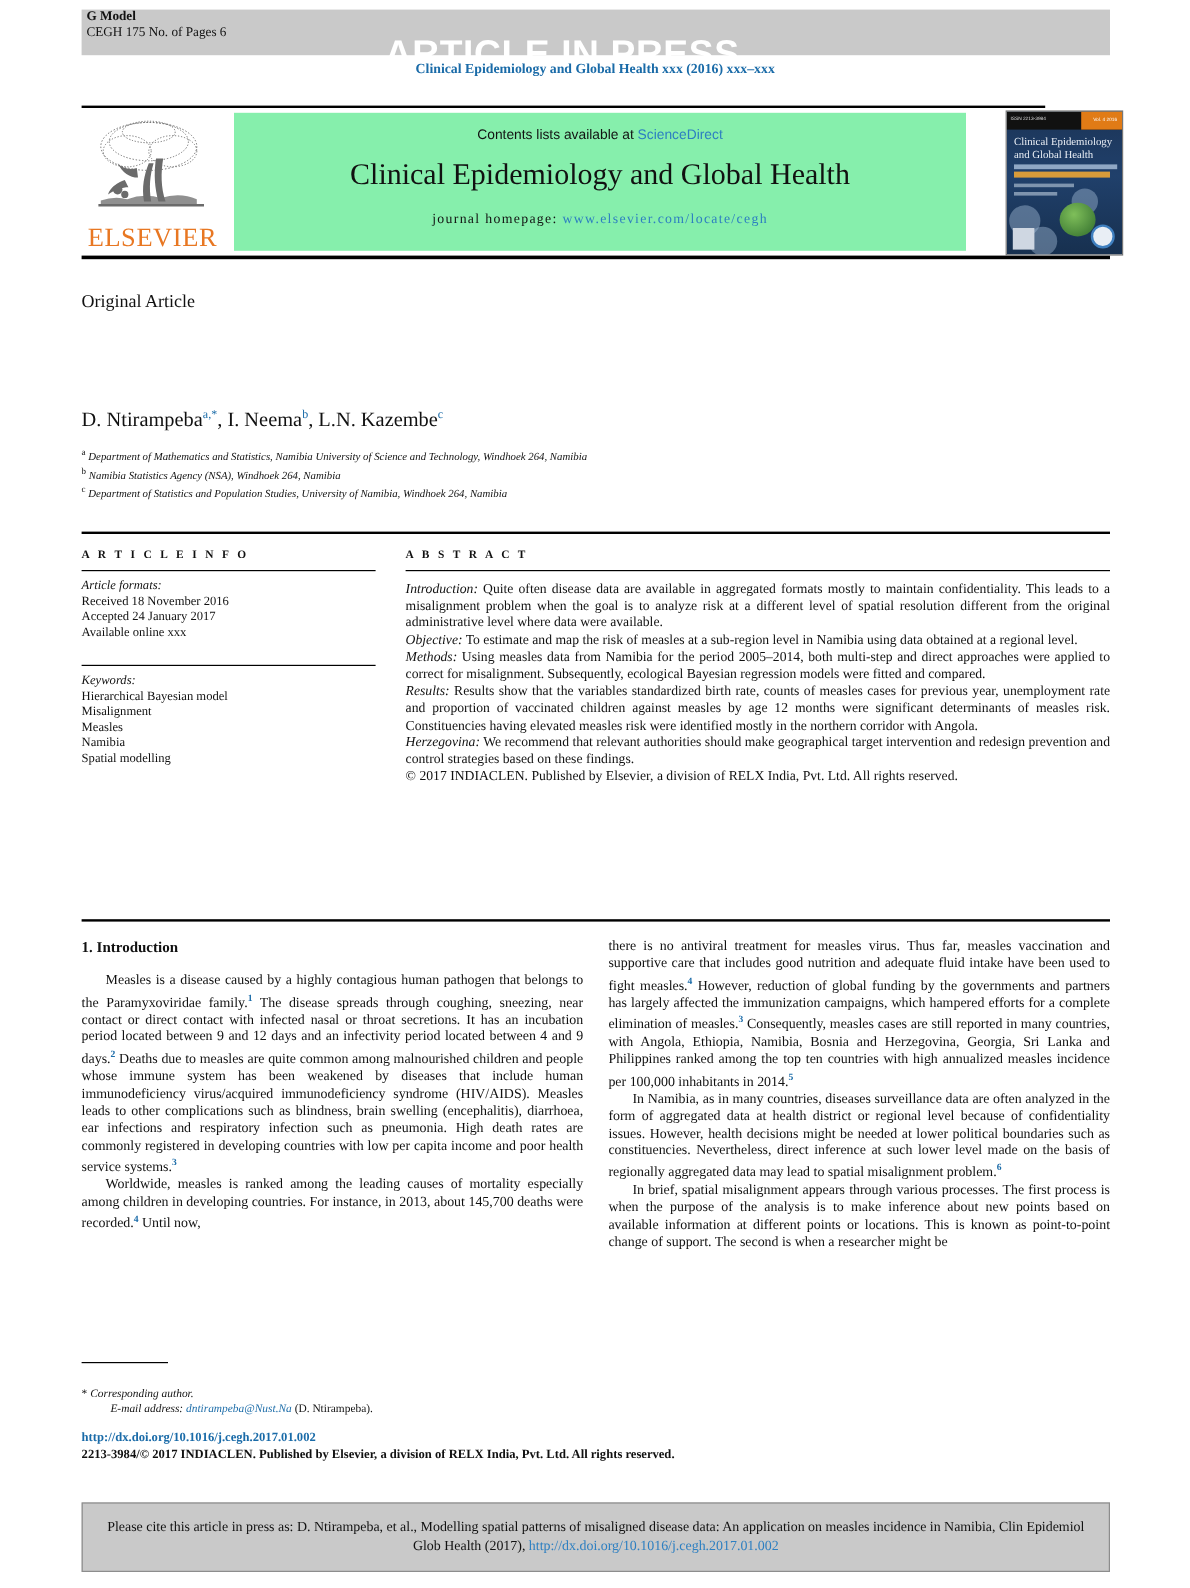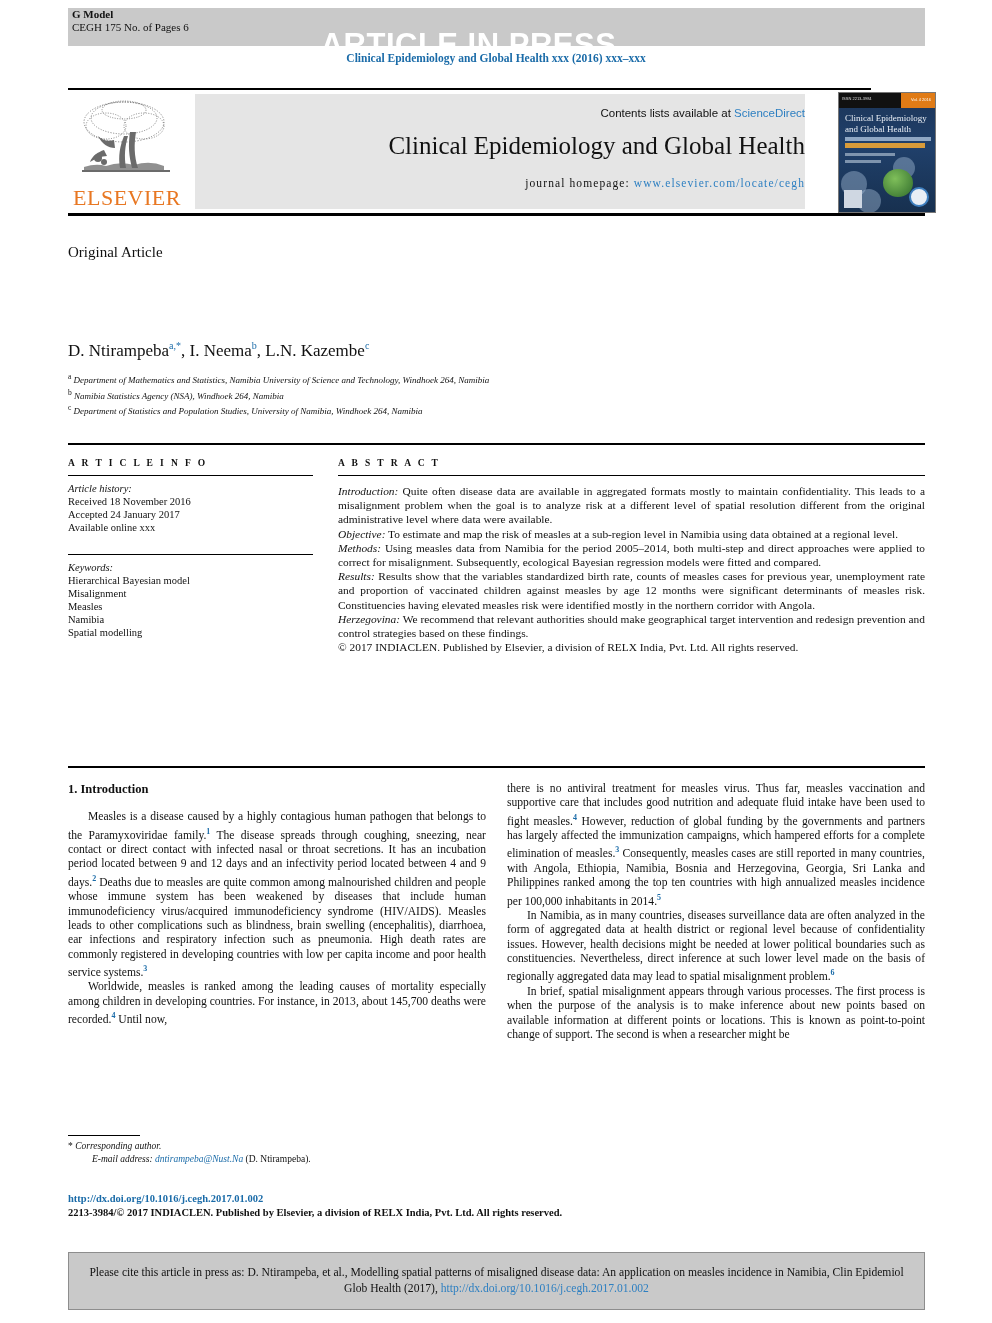--- a/index.html
+++ b/index.html
@@ -48,21 +48,21 @@
     position:absolute; left:0; top:4px; width:118px; height:118px;
   }
   .tree { position:absolute; left:6px; top:2px; width:104px; height:88px; }
   .elsevier-word {
     position:absolute; left:2px; top:92px; width:114px; text-align:center;
     color:#e87722; font-family:"Liberation Serif",serif; font-size:22px;
     letter-spacing:0.5px; line-height:24px;
   }
   .center-box {
     position:absolute; left:127px; top:4px; width:610px; height:115px;
-    background:#e5e5e5; text-align:right;
+    background:#86efac; text-align:center;
   }
   .contents-line {
     padding-top:13px; font-family:"Liberation Sans","DejaVu Sans",sans-serif;
     font-size:11.5px; color:#111;
   }
   .contents-line a { color:#2d7fc1; text-decoration:none; }
   .journal-title {
     margin-top:13px; font-family:"Liberation Serif","DejaVu Serif",serif;
     font-size:25px; color:#111;
   }
@@ -272,21 +272,21 @@
       <div><sup>b</sup> Namibia Statistics Agency (NSA), Windhoek 264, Namibia</div>
       <div><sup>c</sup> Department of Statistics and Population Studies, University of Namibia, Windhoek 264, Namibia</div>
     </div>
 
   <div class="rule-above-info"></div>
 
   <div class="info-col">
     <div class="sec-head">A R T I C L E   I N F O</div>
     <div class="thin-rule"></div>
     <div class="info-block">
-      <div class="it">Article history:</div>
+      <div class="it">Article formats:</div>
       <div>
           <div>Received 18 November 2016</div>
           <div>Accepted 24 January 2017</div>
           <div>Available online xxx</div>
         </div>
     </div>
     <div class="thin-rule" style="margin-top:20px;"></div>
     <div class="info-block">
       <div class="it">Keywords:</div>
       <div>
@@ -324,21 +324,21 @@
   <div class="col right">
     <div>
         <p style="text-indent:0;">there is no antiviral treatment for measles virus. Thus far, measles vaccination and supportive care that includes good nutrition and adequate fluid intake have been used to fight measles.<sup>4</sup> However, reduction of global funding by the governments and partners has largely affected the immunization campaigns, which hampered efforts for a complete elimination of measles.<sup>3</sup> Consequently, measles cases are still reported in many countries, with Angola, Ethiopia, Namibia, Bosnia and Herzegovina, Georgia, Sri Lanka and Philippines ranked among the top ten countries with high annualized measles incidence per 100,000 inhabitants in 2014.<sup>5</sup></p>
         <p>In Namibia, as in many countries, diseases surveillance data are often analyzed in the form of aggregated data at health district or regional level because of confidentiality issues. However, health decisions might be needed at lower political boundaries such as constituencies. Nevertheless, direct inference at such lower level made on the basis of regionally aggregated data may lead to spatial misalignment problem.<sup>6</sup></p>
         <p>In brief, spatial misalignment appears through various processes. The first process is when the purpose of the analysis is to make inference about new points based on available information at different points or locations. This is known as point-to-point change of support. The second is when a researcher might be</p>
       </div>
   </div>
 
   <div class="fn-rule"></div>
   <div class="footnote">
-    <div style="padding-left:14px; text-indent:-14px;">
+    <div style="padding-left:14px; text-indent:-14px;margin-top:16px;">
       <span>*</span>
       <span class="it">Corresponding author.</span>
     </div>
     <div style="padding-left:24px;">
       <span class="it">E-mail address:</span>
       <a href="#" class="it">dntirampeba@Nust.Na</a>
       <span>(D. Ntirampeba).</span>
     </div>
   </div>
 

